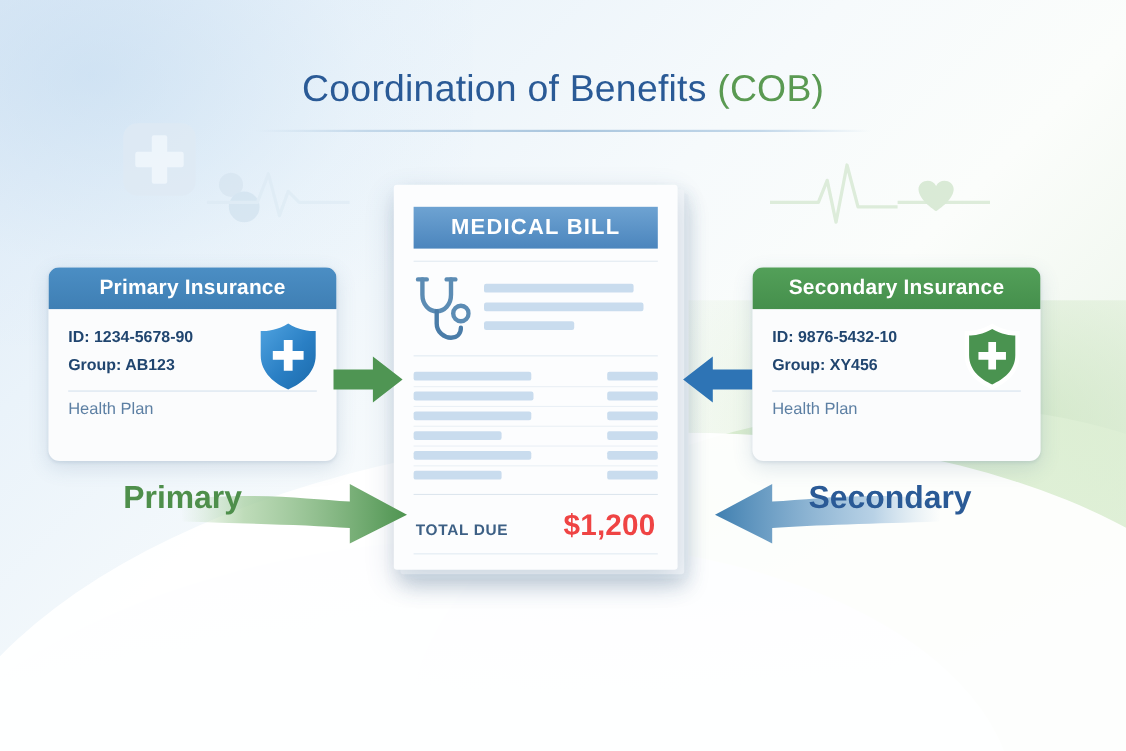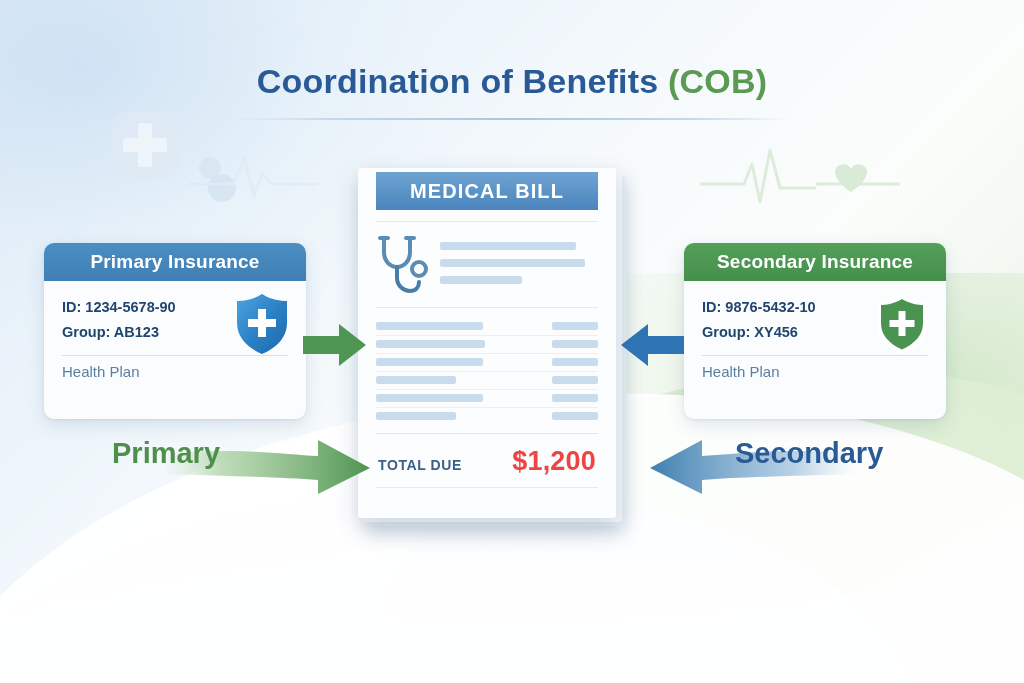--- a/index.html
+++ b/index.html
@@ -87,21 +87,21 @@
   .wm-cross::before { left: 26px; top: 11px; width: 14px; height: 44px; }
   .wm-cross::after  { left: 11px; top: 26px; width: 44px; height: 14px; }
 
   
   .title {
     position: absolute;
     left: 0; right: 0;
     top: 62px;
     text-align: center;
     font-size: 34px;
-    font-weight: bold;
+    font-weight: normal;
     letter-spacing: .2px;
     color: #2a5a96;
     white-space: nowrap;
   }
   .title .cob { color: #5a9a52; }
   .title-rule {
     position: absolute;
     left: 232px;
     top: 118px;
     width: 560px;
@@ -169,21 +169,21 @@
     position: absolute;
     border-radius: 3px;
   }
   .bill-stack-2 { left: 368px; top: 176px; width: 258px; height: 350px; background: #eef3f7; box-shadow: 0 8px 20px rgba(60,95,130,.14); }
   .bill-stack-1 { left: 364px; top: 172px; width: 258px; height: 350px; background: #f4f7fa; box-shadow: 0 6px 16px rgba(60,95,130,.12); }
   .bill {
     left: 358px; top: 168px;
     width: 258px; height: 350px;
     background: #fcfdfe;
     box-shadow: 0 10px 26px rgba(50,85,125,.20);
-    padding: 4px 18px;
+    padding: 20px 18px;
     box-sizing: border-box;
   }
   .bill-head {
     height: 38px;
     background: linear-gradient(180deg, #6ea3d2 0%, #4b85bd 100%);
     display: flex;
     align-items: center;
     justify-content: center;
     color: #ffffff;
     font-size: 20px;

